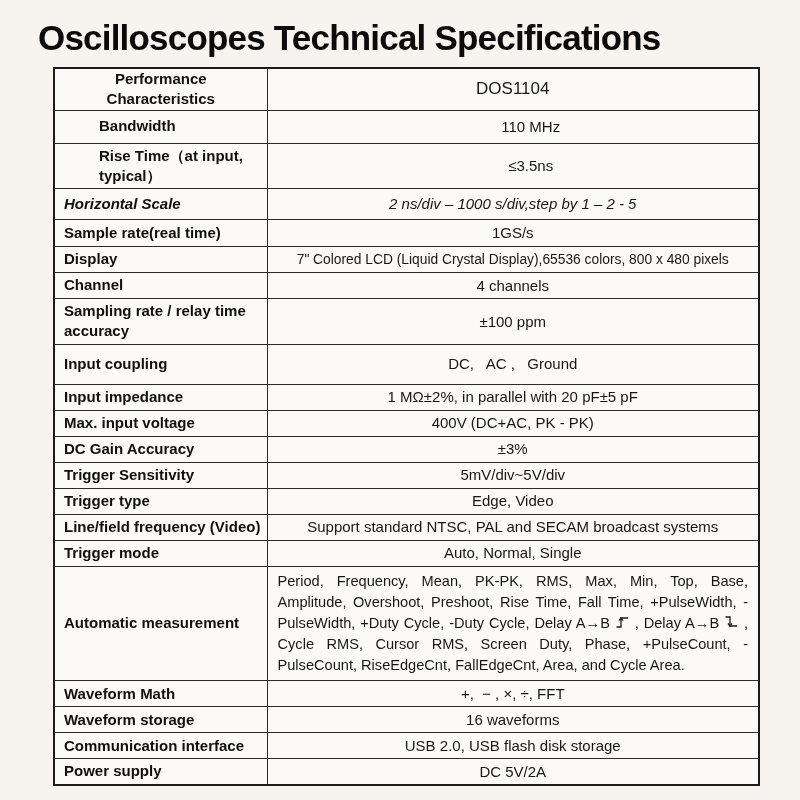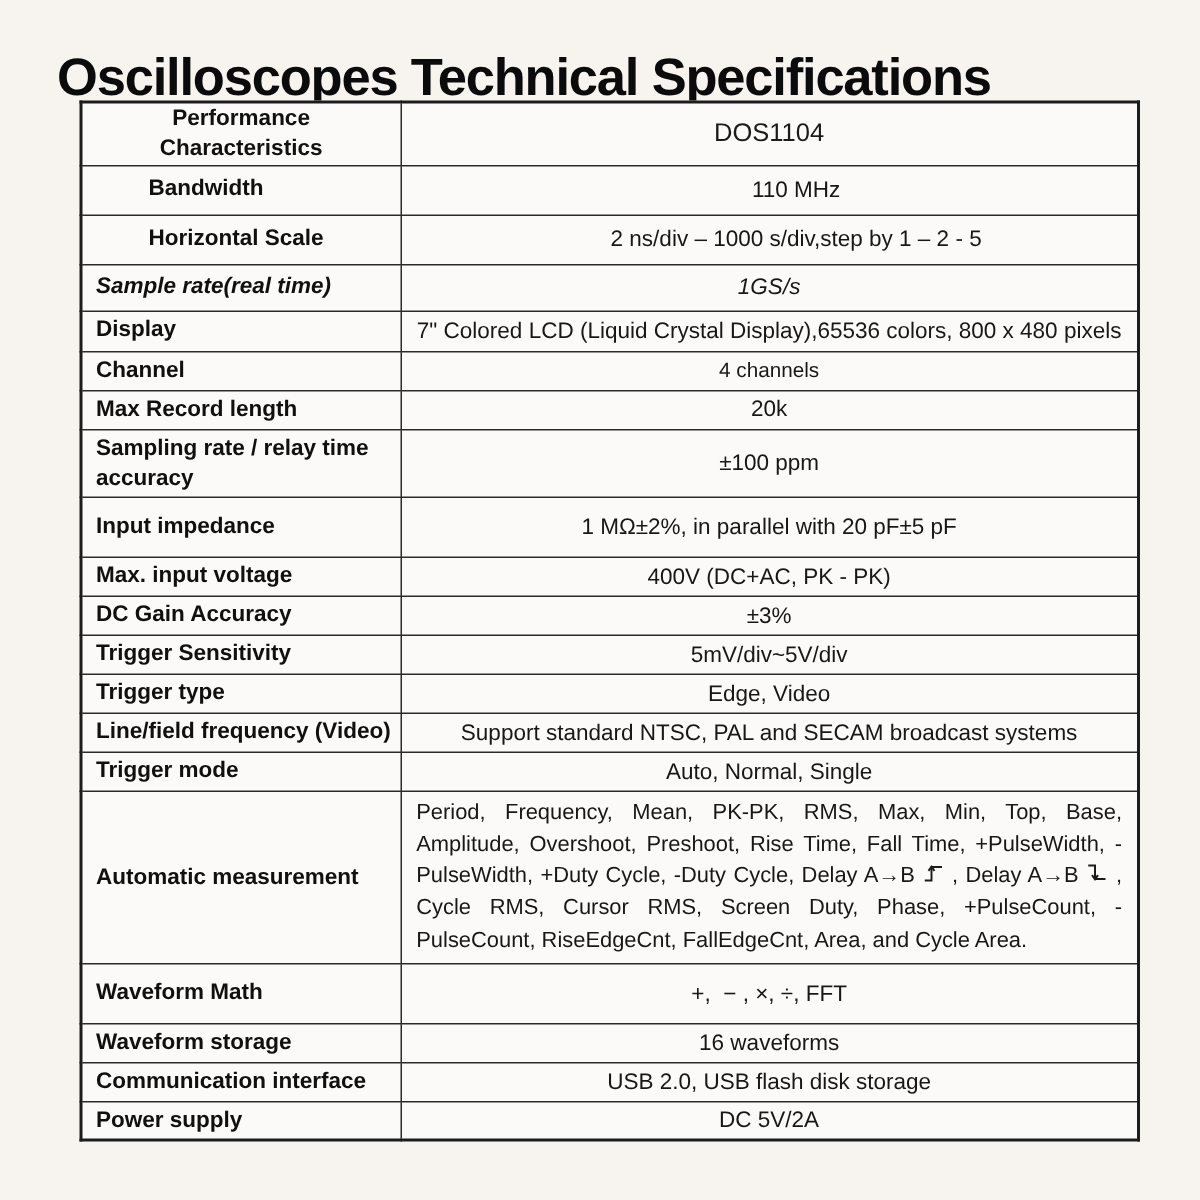--- a/index.html
+++ b/index.html
@@ -7,21 +7,21 @@
   body {
     background: #f7f4f0;
     font-family: "Liberation Sans", sans-serif;
     color: #111;
     position: relative;
     overflow: hidden;
   }
   .title {
     position: absolute;
     left: 38px;
-    top: 32px;
+    top: 18px;
     font-size: 35px;
     font-weight: bold;
     letter-spacing: -0.8px;
     color: #0b0b0b;
     white-space: nowrap;
   }
   table.spec-table {
     position: absolute;
     left: 53px;
     top: 67px;
@@ -93,42 +93,46 @@
         </th>
         <th class="model-col">DOS1104</th>
       </tr>
     </thead>
     <tbody id="rows">
         <tr>
           <td class="label">Bandwidth</td>
           <td class="value">110 MHz</td>
         </tr>
         <tr>
+          <td class="label">Rise Time（at input, typical）</td>
+          <td class="value">≤3.5ns</td>
+        </tr>
+        <tr>
           <td class="label">Horizontal Scale</td>
           <td class="value">2 ns/div – 1000 s/div,step by 1 – 2 - 5</td>
         </tr>
         <tr>
           <td class="label">Sample rate(real time)</td>
           <td class="value">1GS/s</td>
         </tr>
         <tr>
           <td class="label">Display</td>
           <td class="value">7" Colored LCD (Liquid Crystal Display),65536 colors, 800 x 480 pixels</td>
         </tr>
         <tr>
           <td class="label">Channel</td>
           <td class="value">4 channels</td>
         </tr>
         <tr>
-          <td class="label">Max Record length</td>
-          <td class="value">20k</td>
+          <td class="label">Sampling rate / relay time accuracy</td>
+          <td class="value">±100 ppm</td>
         </tr>
         <tr>
-          <td class="label">Sampling rate / relay time accuracy</td>
-          <td class="value">±100 ppm</td>
+          <td class="label">Input coupling</td>
+          <td class="value">DC,&nbsp;&nbsp; AC ,&nbsp;&nbsp; Ground</td>
         </tr>
         <tr>
           <td class="label">Input impedance</td>
           <td class="value">1 MΩ±2%, in parallel with 20 pF±5 pF</td>
         </tr>
         <tr>
           <td class="label">Max. input voltage</td>
           <td class="value">400V (DC+AC, PK - PK)</td>
         </tr>
         <tr>

